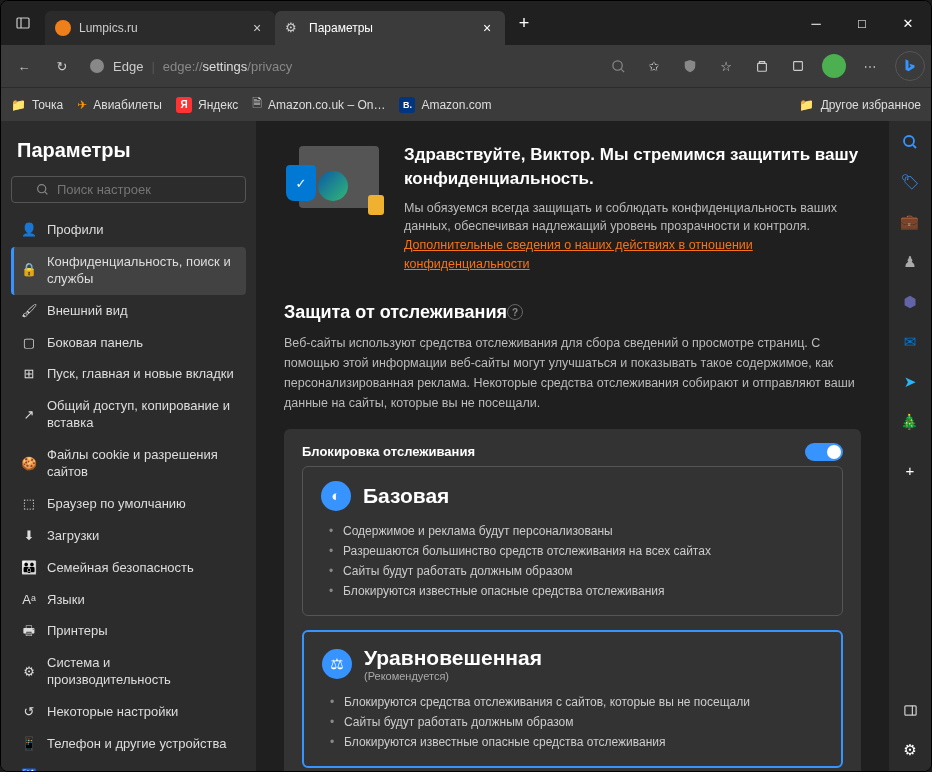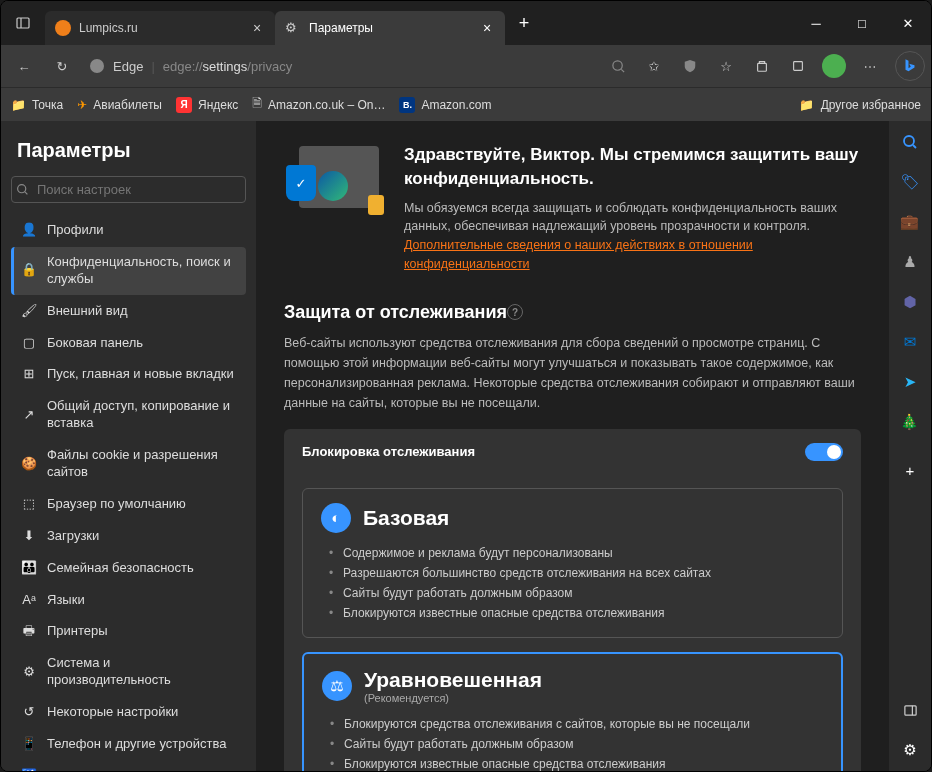--- a/index.html
+++ b/index.html
@@ -27,40 +27,40 @@
 .bookbar{height:34px;background:#3b3b3b;display:flex;align-items:center;padding:0 10px;gap:14px;border-top:1px solid #2b2b2b}
 .bookitem{display:flex;align-items:center;gap:6px;font-size:12px;color:#ddd}
 .folder-icon{color:#ffc94a}
 .bookbar-right{margin-left:auto}
 .content{flex:1;display:flex;background:#1f1f1f;overflow:hidden}
 .side-vert{width:42px;background:#2b2b2b;display:flex;flex-direction:column;align-items:center;padding-top:10px;gap:18px}
 .side-vert div{width:22px;height:22px;display:flex;align-items:center;justify-content:center;font-size:15px}
 .settings-area{flex:1;display:flex;overflow:hidden}
 .leftnav{width:255px;background:#2c2c2c;padding:18px 10px;overflow-y:auto}
 .leftnav h2{font-size:20px;font-weight:600;margin-bottom:14px;padding-left:6px}
-.search-box{display:flex;align-items:center;border:1px solid #555;border-radius:4px;padding:5px 4px;margin-bottom:12px;gap:8px}
+.search-box{display:flex;align-items:center;border:1px solid #555;border-radius:4px;padding:5px 24px;margin-bottom:12px;gap:8px}
 .search-box input{background:transparent;border:none;outline:none;color:#fff;font-size:13px;flex:1}
 .navitem{display:flex;align-items:center;gap:10px;padding:7px 10px;border-radius:4px;font-size:13px;color:#ddd;margin-bottom:1px;cursor:pointer;line-height:1.3}
 .navitem.active{background:#424242;border-left:3px solid #3794ff;padding-left:7px}
 .navitem .nico{width:16px;text-align:center;font-size:13px;flex-shrink:0}
 .main{flex:1;padding:22px 28px;overflow-y:auto}
 .greet-box{display:flex;gap:20px;margin-bottom:28px}
 .greet-img{width:100px;height:80px;position:relative;flex-shrink:0}
 .monitor{width:80px;height:62px;background:#555;border-radius:4px;position:absolute;right:5px;top:3px}
 .shield1{width:30px;height:36px;background:#0078d4;border-radius:4px 4px 8px 8px;position:absolute;left:2px;top:22px;display:flex;align-items:center;justify-content:center;color:#fff}
 .edge-logo{width:30px;height:30px;background:linear-gradient(135deg,#0c59a4,#31b978);border-radius:50%;position:absolute;left:34px;top:28px}
 .lock-small{width:16px;height:20px;background:#f0b030;border-radius:3px;position:absolute;right:0;bottom:8px}
 .greet-txt h3{font-size:17px;font-weight:600;margin-bottom:8px;line-height:1.4}
 .greet-txt p{font-size:12.5px;color:#bbb;line-height:1.5}
 .greet-txt a{color:#f97316;text-decoration:underline}
 .section-title{font-size:18px;font-weight:600;margin-bottom:10px;display:flex;align-items:center;gap:0}
 .help{width:16px;height:16px;border:1px solid #666;border-radius:50%;display:inline-flex;align-items:center;justify-content:center;font-size:10px;color:#888}
 .section-desc{font-size:12.5px;color:#bbb;line-height:1.6;margin-bottom:16px}
 .card{background:#333;border-radius:6px;padding:14px 18px}
-.track-toggle{display:flex;align-items:center;justify-content:space-between;font-size:13px;font-weight:600;margin-bottom:27px}
+.track-toggle{display:flex;align-items:center;justify-content:space-between;font-size:13px;font-weight:600;margin-bottom:5px}
 .toggle{width:38px;height:18px;background:#3794ff;border-radius:10px;position:relative}
 .toggle::after{content:"";width:14px;height:14px;background:#fff;border-radius:50%;position:absolute;right:2px;top:2px}
 .option{border:1px solid #555;border-radius:6px;padding:14px 18px;margin-bottom:14px}
 .option.selected{border:2px solid #3794ff}
 .opt-head{display:flex;align-items:center;gap:12px;margin-bottom:10px}
 .opt-icon{width:30px;height:30px;border-radius:50%;background:#3794ff;display:flex;align-items:center;justify-content:center;font-size:15px}
 .opt-title{font-size:21px;font-weight:600}
 .opt-sub{font-size:11px;color:#aaa}
 .opt-list{list-style:none;padding-left:8px}
 .opt-list li{font-size:12px;color:#ccc;padding:3px 0;position:relative;padding-left:14px}

